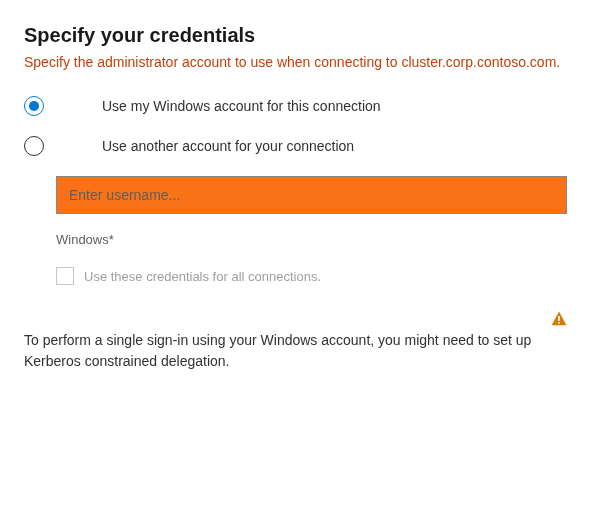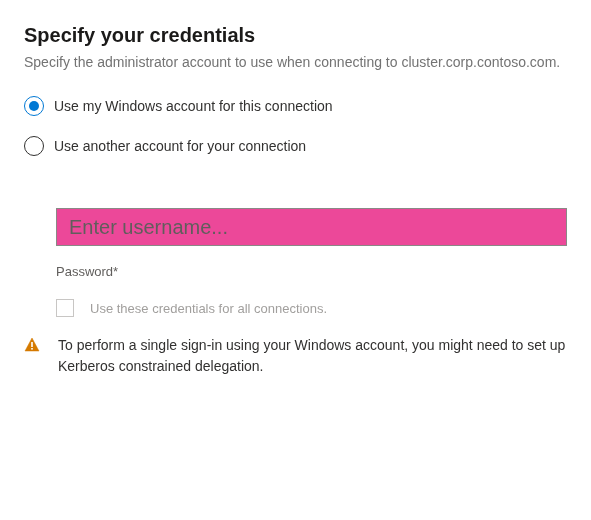--- a/index.html
+++ b/index.html
@@ -18,21 +18,21 @@
     }
     .title {
       font-size: 20px;
       font-weight: 700;
       color: #1b1a19;
       margin-bottom: 5px;
     }
     .description {
       font-size: 14px;
       line-height: 20px;
-      color: #737373;
+      color: #c2410c;
       margin-bottom: 24px;
     }
     .radio-option {
       display: flex;
       align-items: center;
       gap: 10px;
       margin-bottom: 20px;
       cursor: pointer;
     }
     .radio-circle {
@@ -50,69 +50,70 @@
     }
     .radio-dot {
       width: 10px;
       height: 10px;
       border-radius: 50%;
       background: #0078d4;
     }
     .radio-label {
       font-size: 14px;
       color: #323130;
+      margin-left: 48px;
     }
     .form-indent {
       margin-left: 32px;
     }
     .field-group {
       margin-bottom: 18px;
     }
     .field-label {
       font-size: 13px;
       color: #605e5c;
       margin-bottom: 6px;
     }
     .text-input {
       width: 100%;
       height: 38px;
       padding: 0 12px;
-      font-size: 20px;
+      font-size: 14px;
       font-family: inherit;
-      background: #ec4899;
+      background: #f97316;
       border: 1px solid #8a8886;
       color: #323130;
       outline: none;
-      margin-top: 32px;
     }
     .text-input::placeholder {
       color: #605e5c;
     }
     .checkbox-row {
       display: flex;
       align-items: center;
-      gap: 16px;
+      gap: 10px;
       margin-top: 20px;
-      margin-bottom: 18px;
+      margin-bottom: 24px;
     }
     .checkbox-box {
       width: 18px;
       height: 18px;
       border: 1px solid #c8c6c4;
       background: #ffffff;
       flex-shrink: 0;
     }
     .checkbox-label {
       font-size: 13px;
       color: #a19f9d;
     }
     .warning-row {
       display: flex;
-      align-items: flex-start;
-      gap: 18px;
+      align-items: flex-end;
+      gap: 0;
+      flex-direction: column;
     }
     .warning-icon-wrap {
       flex-shrink: 0;
       padding-top: 2px;
     }
     .warning-text {
       font-size: 14px;
       line-height: 21px;
       color: #323130;
     }
@@ -135,21 +136,21 @@
   <div class="radio-circle"></div>
   <span class="radio-label">Use another account for your connection</span>
 </div>
 
 <div class="form-indent">
   <div class="field-group">
     <input type="text" class="text-input" placeholder="Enter username..." style="">
   </div>
 
   <div class="field-group">
-    <div class="field-label">Password*</div>
+    <div class="field-label">Windows*</div>
   </div>
 
   <div class="checkbox-row">
     <div class="checkbox-box"></div>
     <span class="checkbox-label">Use these credentials for all connections.</span>
   </div>
 </div>
 
 <div class="warning-row">
   <div class="warning-icon-wrap">

